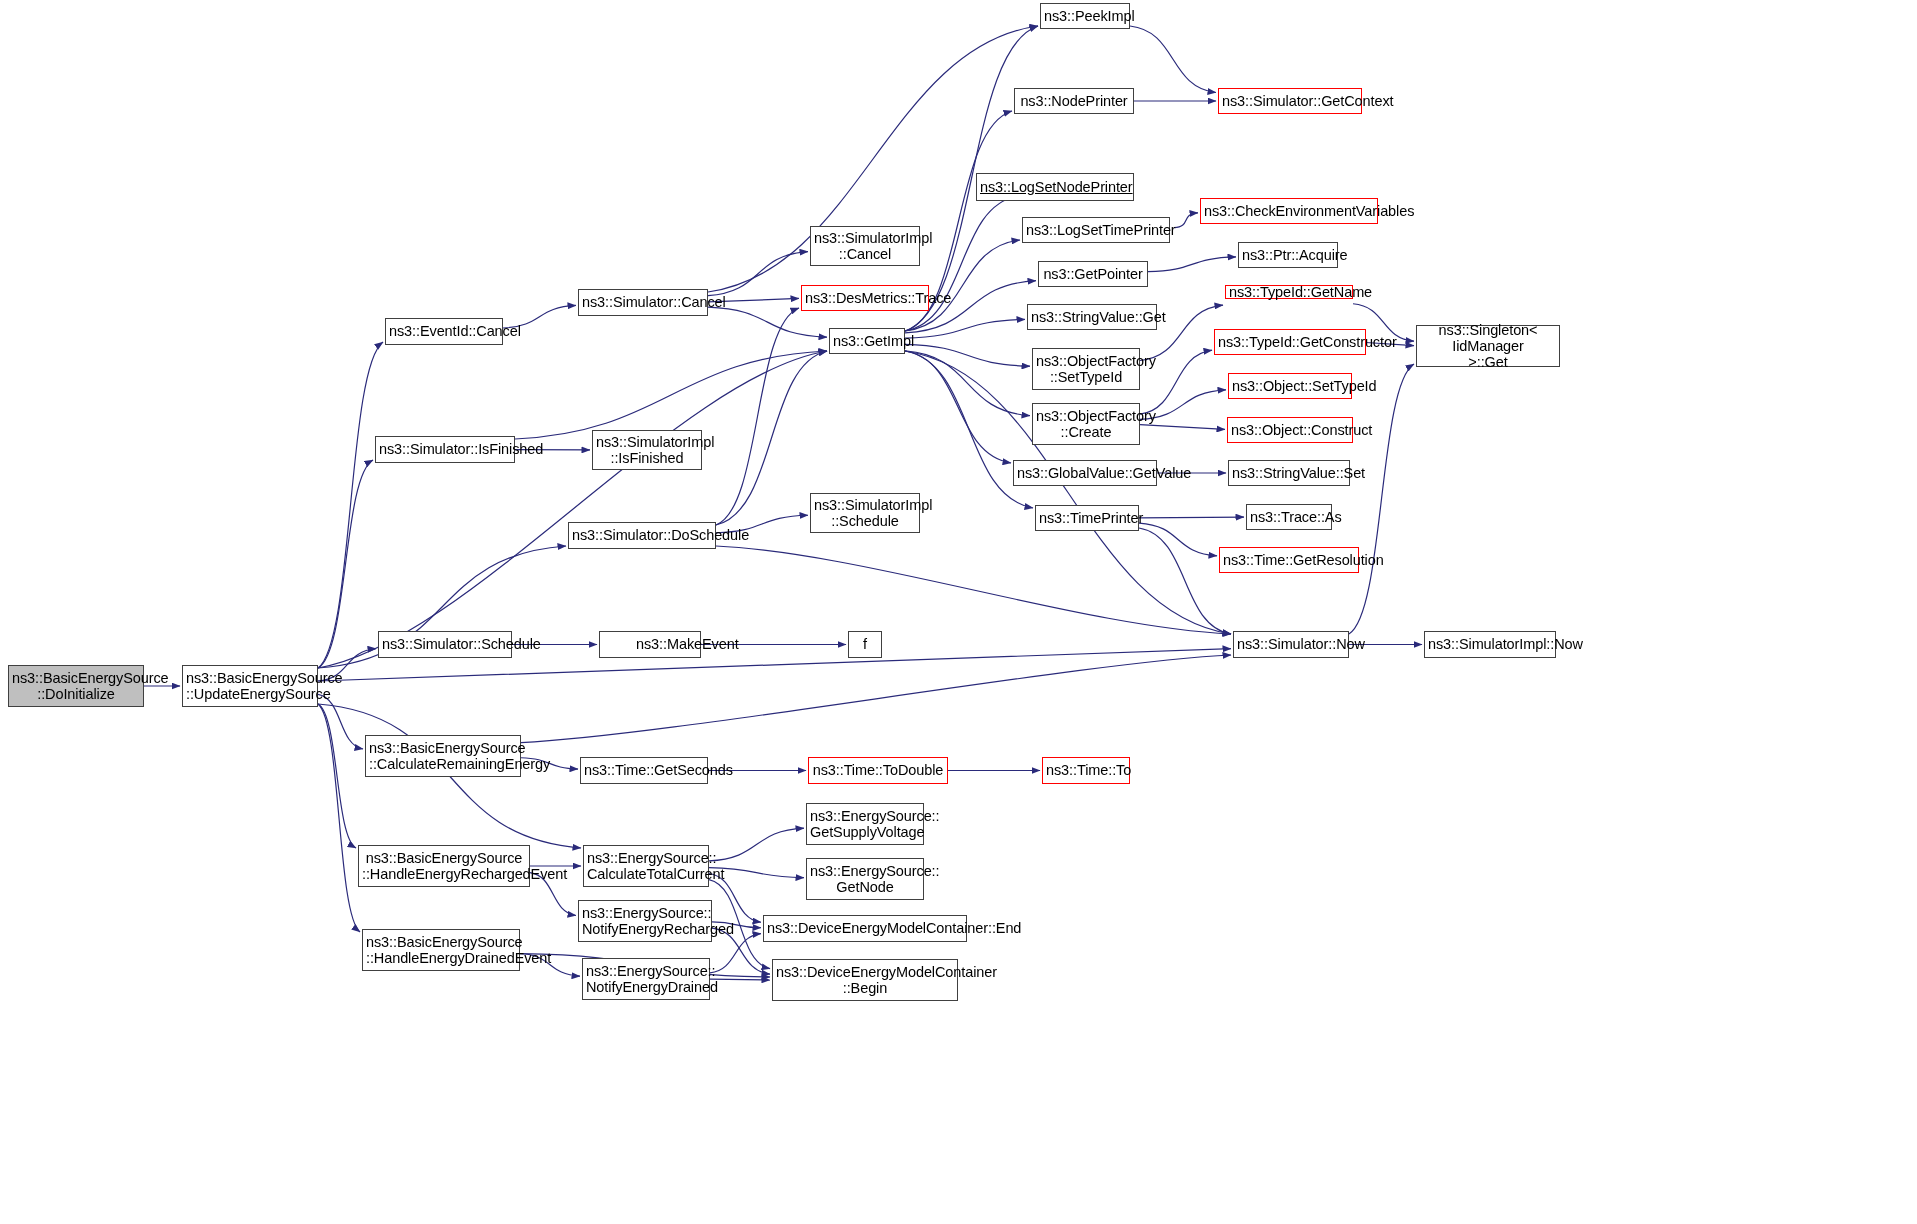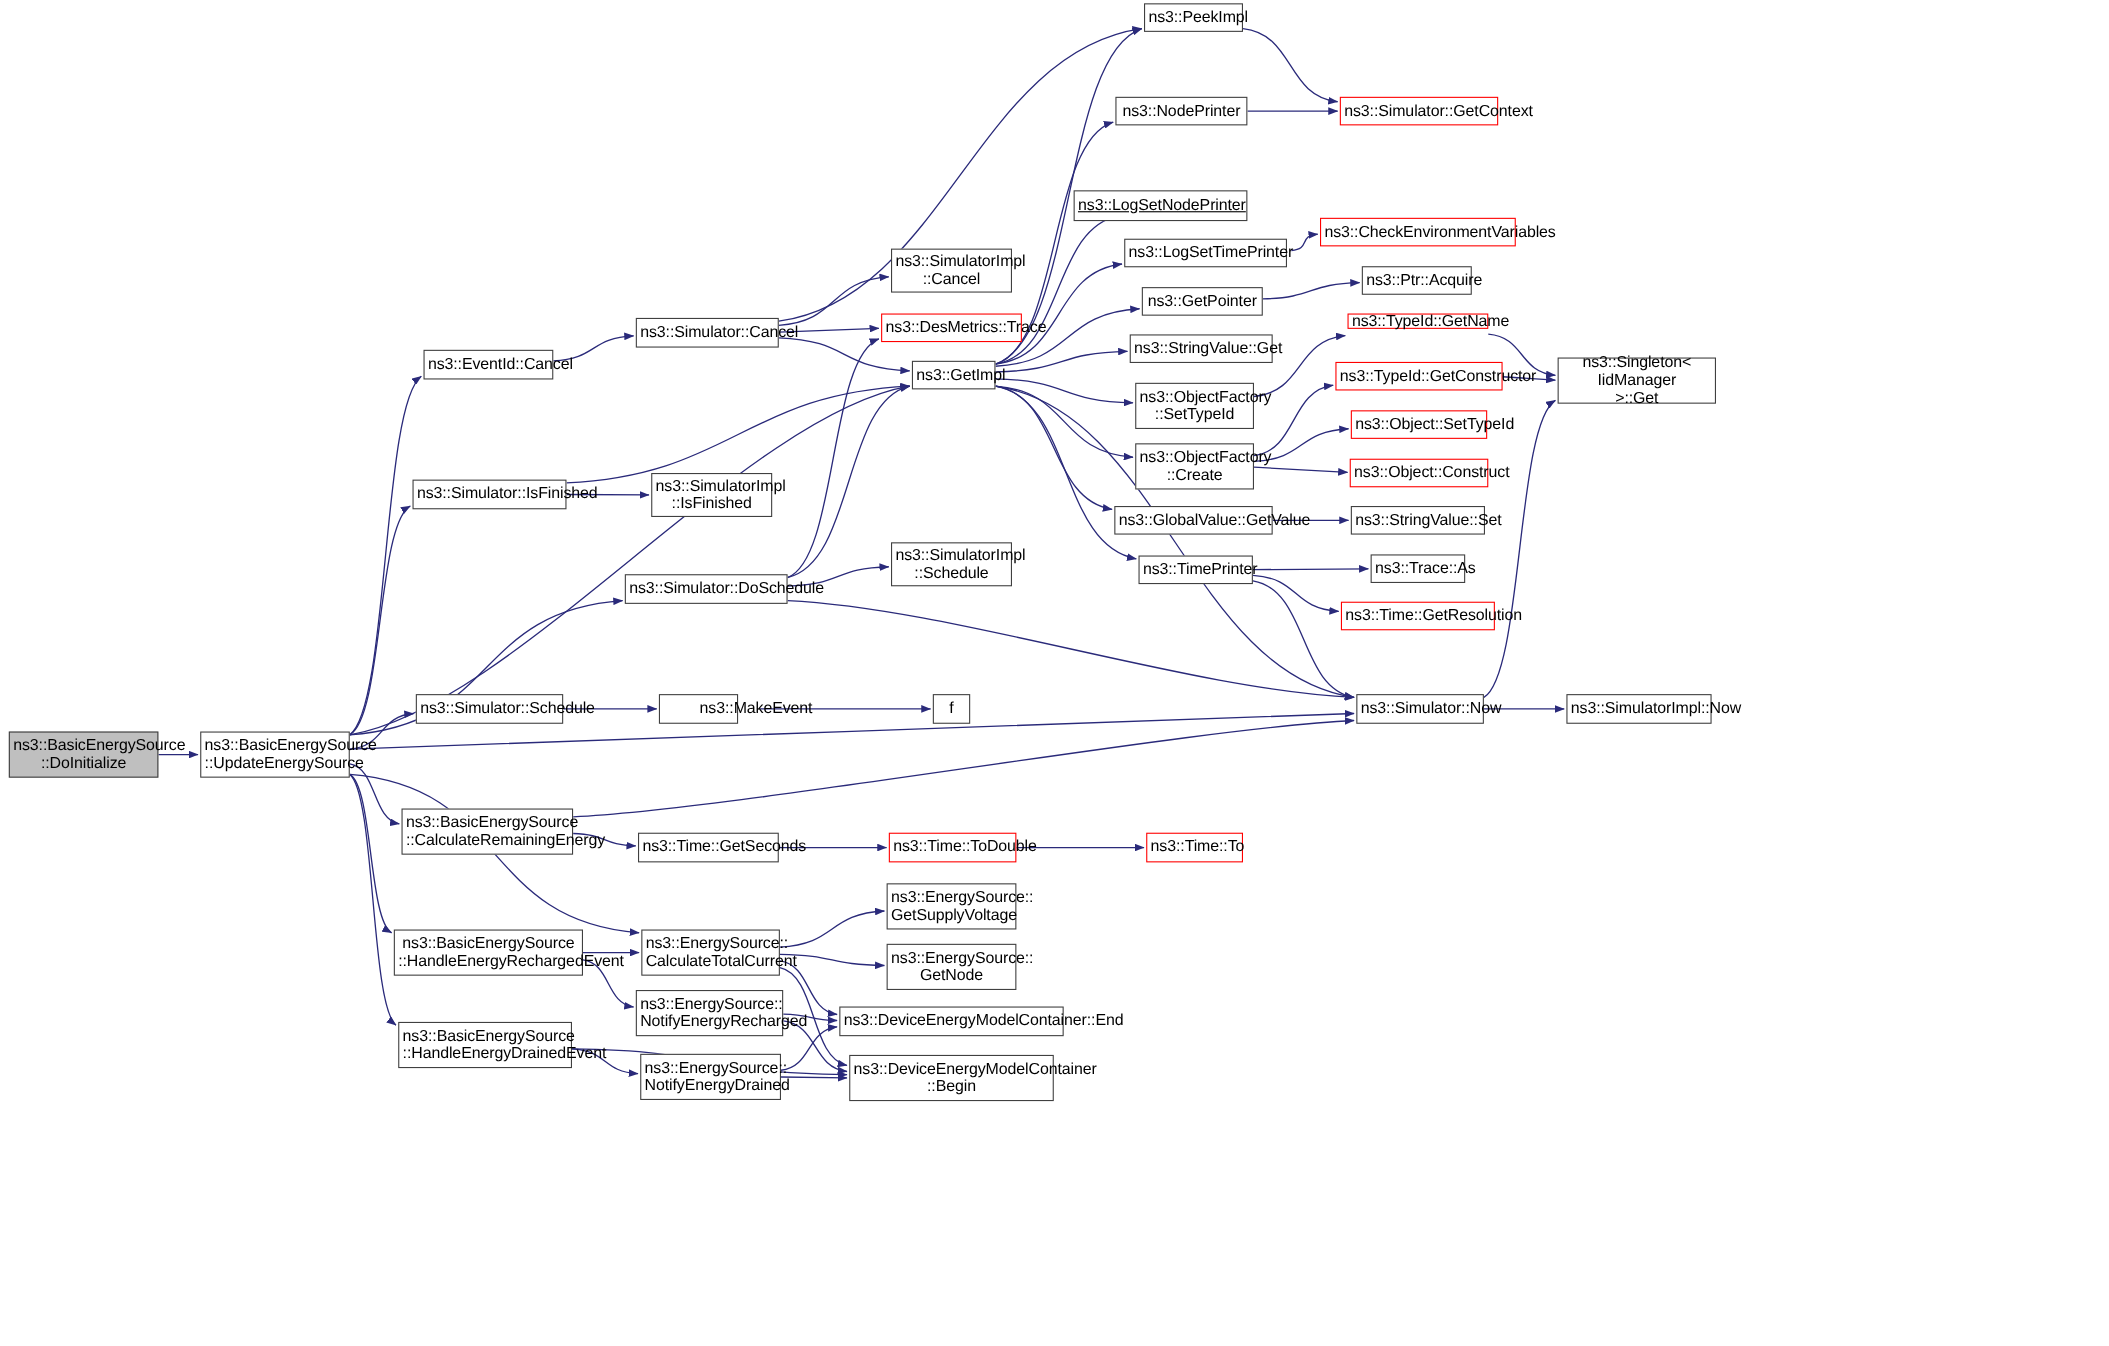--- a/index.html
+++ b/index.html
@@ -151,24 +151,24 @@
 ::HandleEnergyDrainedEvent</span></div>
       <div class="node" style="left: 578px; top: 289px; width: 130px; height: 27px;"><span class="node-label">ns3::Simulator::Cancel</span></div>
       <div class="node" style="left: 592px; top: 430px; width: 110px; height: 40px;"><span class="node-label">ns3::SimulatorImpl
 ::IsFinished</span></div>
       <div class="node" style="left: 810px; top: 226px; width: 110px; height: 40px;"><span class="node-label">ns3::SimulatorImpl
 ::Cancel</span></div>
       <div class="node red" style="left: 801px; top: 285px; width: 128px; height: 26px;"><span class="node-label">ns3::DesMetrics::Trace</span></div>
       <div class="node" style="left: 829px; top: 328px; width: 76px; height: 26px;"><span class="node-label">ns3::GetImpl</span></div>
       <div class="node" style="left: 810px; top: 493px; width: 110px; height: 40px;"><span class="node-label">ns3::SimulatorImpl
 ::Schedule</span></div>
-      <div class="node" style="left: 599px; top: 631px; width: 72px; height: 27px; padding-left: 36px;"><span class="node-label">ns3::MakeEvent</span></div>
+      <div class="node" style="left: 599px; top: 631px; width: 102px; height: 27px; padding-left: 36px;"><span class="node-label">ns3::MakeEvent</span></div>
       <div class="node" style="left: 848px; top: 631px; width: 34px; height: 27px;"><span class="node-label">f</span></div>
       <div class="node" style="left: 580px; top: 757px; width: 128px; height: 27px;"><span class="node-label">ns3::Time::GetSeconds</span></div>
-      <div class="node red" style="left: 808px; top: 757px; width: 116px; height: 27px;"><span class="node-label">ns3::Time::ToDouble</span></div>
+      <div class="node red" style="left: 808px; top: 757px; width: 140px; height: 27px;"><span class="node-label">ns3::Time::ToDouble</span></div>
       <div class="node red" style="left: 1042px; top: 757px; width: 88px; height: 27px;"><span class="node-label">ns3::Time::To</span></div>
       <div class="node" style="left: 583px; top: 845px; width: 126px; height: 42px;"><span class="node-label">ns3::EnergySource::
 CalculateTotalCurrent</span></div>
       <div class="node" style="left: 578px; top: 900px; width: 134px; height: 42px;"><span class="node-label">ns3::EnergySource::
 NotifyEnergyRecharged</span></div>
       <div class="node" style="left: 582px; top: 958px; width: 128px; height: 42px;"><span class="node-label">ns3::EnergySource::
 NotifyEnergyDrained</span></div>
       <div class="node" style="left: 806px; top: 803px; width: 118px; height: 42px;"><span class="node-label">ns3::EnergySource::
 GetSupplyVoltage</span></div>
       <div class="node" style="left: 806px; top: 858px; width: 118px; height: 42px;"><span class="node-label">ns3::EnergySource::

